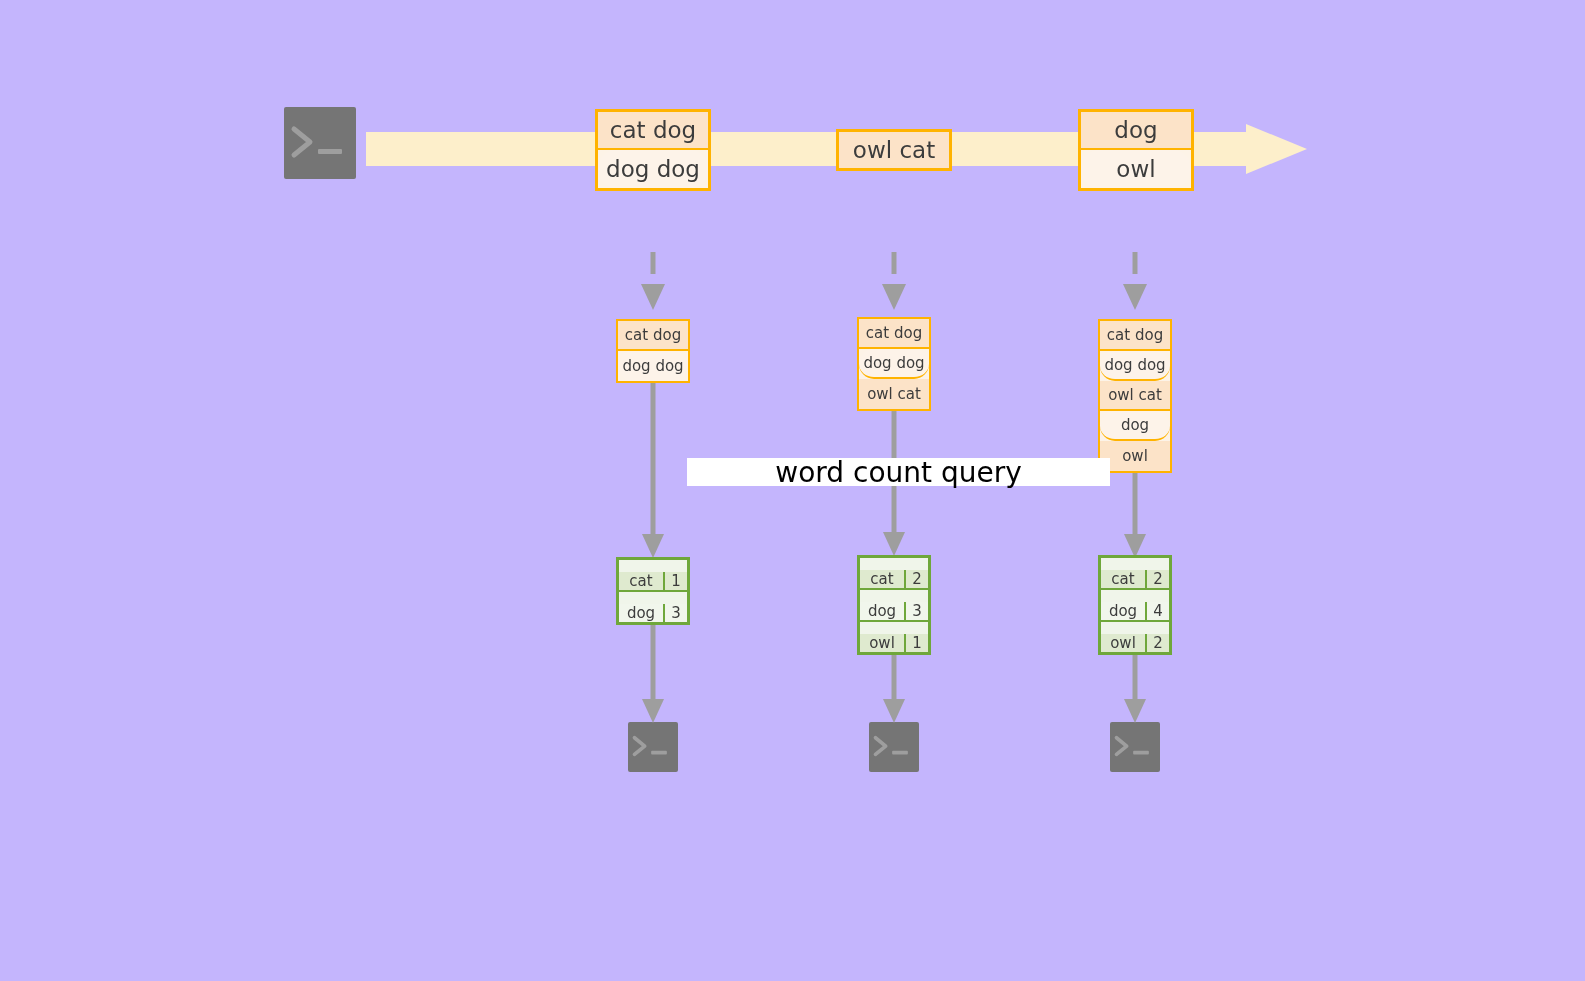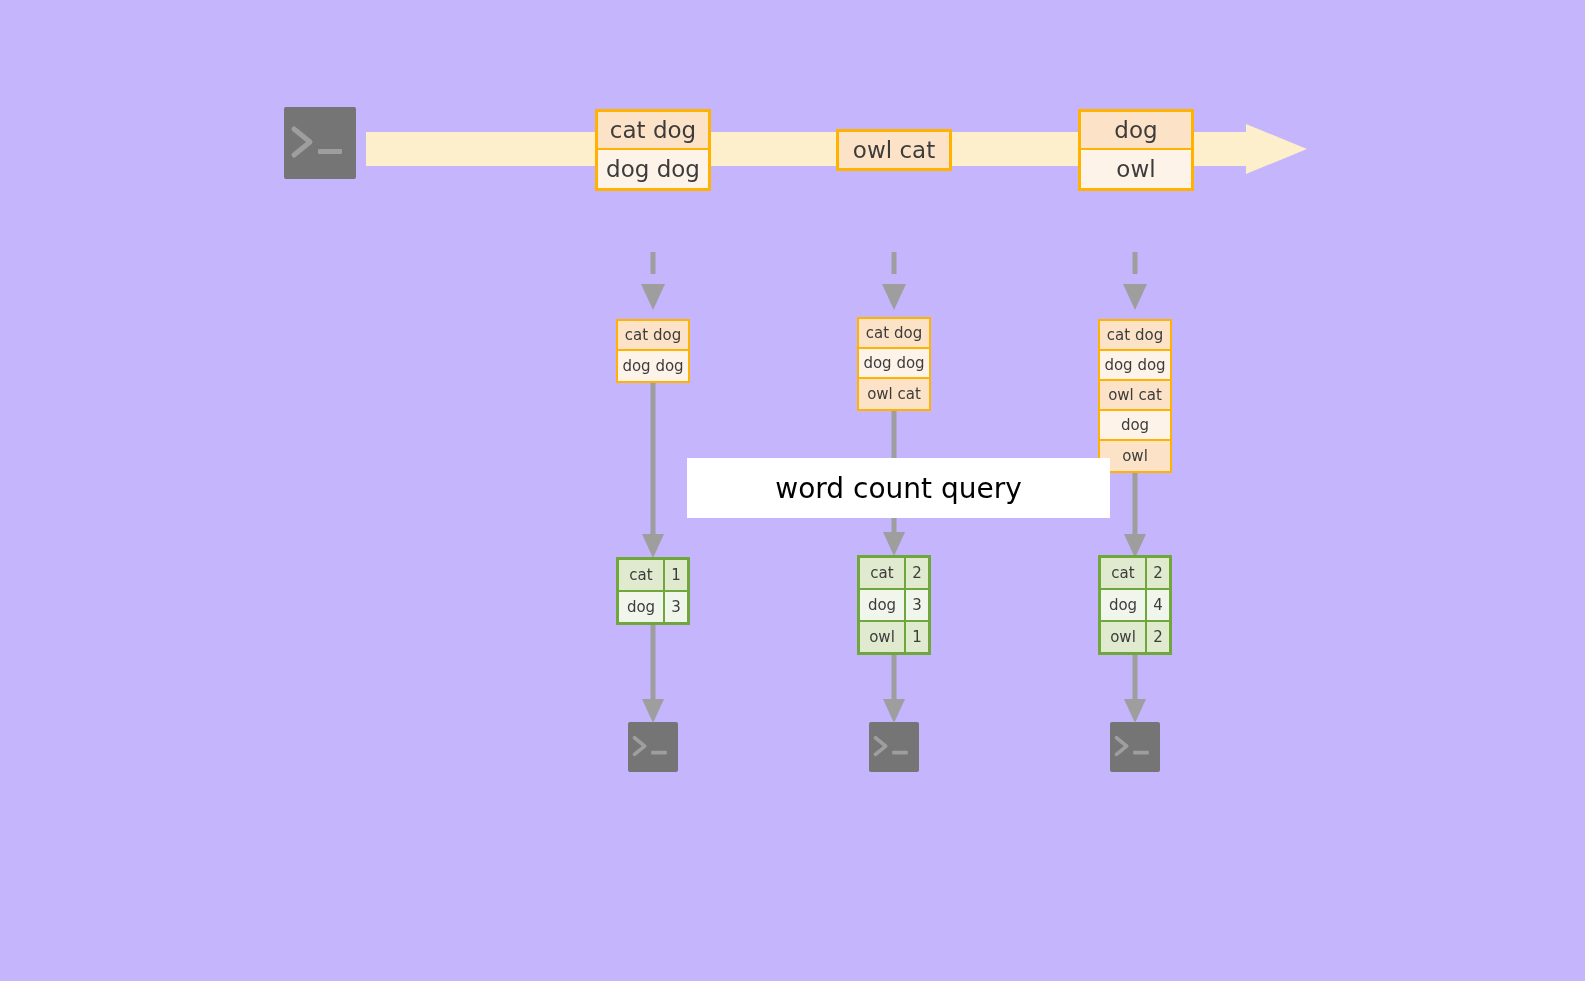--- a/index.html
+++ b/index.html
@@ -66,21 +66,21 @@
     box-sizing: border-box;
     display: flex;
     align-items: center;
     justify-content: center;
     color: #3c3c3c;
     white-space: nowrap;
     border-bottom: 2px solid #FFB300;
   }
   .evbox .cell:last-child { border-bottom: none; }
   .evbox .cell.shade-a { background: #FCE3C8; }
-  .evbox .cell.shade-b { background: #FDF3E9; }
+  .evbox .cell.shade-b { background: #FDF3E9; border-radius: 18px; }
 
   
   .evbox.big .cell { height: 38px; font-size: 23px; }
   .evbox.big.single .cell { height: 36px; }
 
   
   .evbox.small { border-width: 2px; }
   .evbox.small .cell {
     height: 30px;
     font-size: 15px;
@@ -94,20 +94,21 @@
     border: 3px solid #6FA73B;
     background: #F0F5EA;
     z-index: 5;
     display: flex;
     flex-direction: column;
   }
   .restable .row {
     display: flex;
     height: 30px;
     border-bottom: 2px solid #6FA73B;
+    align-items: flex-end;
   }
   .restable .row:last-child { border-bottom: none; }
   .restable .row.shade-a .k,
   .restable .row.shade-a .v { background: #DFEACF; }
   .restable .row.shade-b .k,
   .restable .row.shade-b .v { background: #F1F6EC; }
   .restable .k {
     box-sizing: border-box;
     width: 46px;
     border-right: 2px solid #6FA73B;
@@ -319,15 +320,15 @@
   <div class="terminal" style="left:1102px; top:714px; width:66px; height:66px; border-width:8px; border-radius:10px;">
     <span class="hatch" style="left:-8px; top:-8px; right:-8px; bottom:-8px;"></span>
     <span class="glyphwrap">
       <svg width="54" height="30" viewBox="0 0 54 30">
         <path d="M7,5 L18,14 L7,23" fill="none" stroke="#9e9e9e" stroke-width="4" stroke-linecap="round" stroke-linejoin="round"></path>
         <rect x="25" y="19" width="17" height="4" rx="1" fill="#9e9e9e"></rect>
       </svg>
     </span>
   </div>
 
-  <div class="query-band" style="left:687px; top:458px; width:423px; height:60px;">word count query</div>
+  <div class="query-band" style="left:687px; top:458px; width:423px; height:28px;">word count query</div>
 
 </div>
 
 </body></html>

